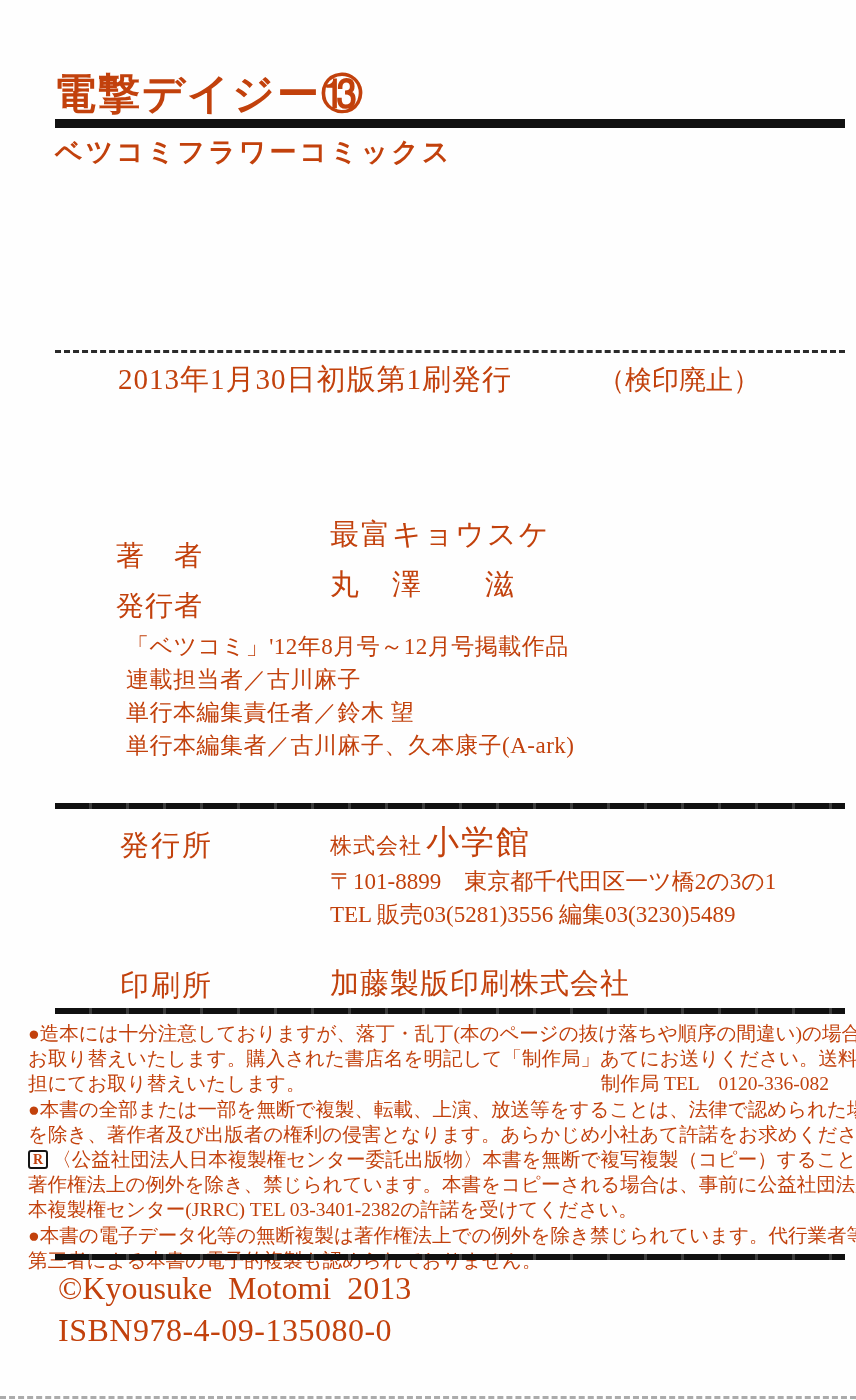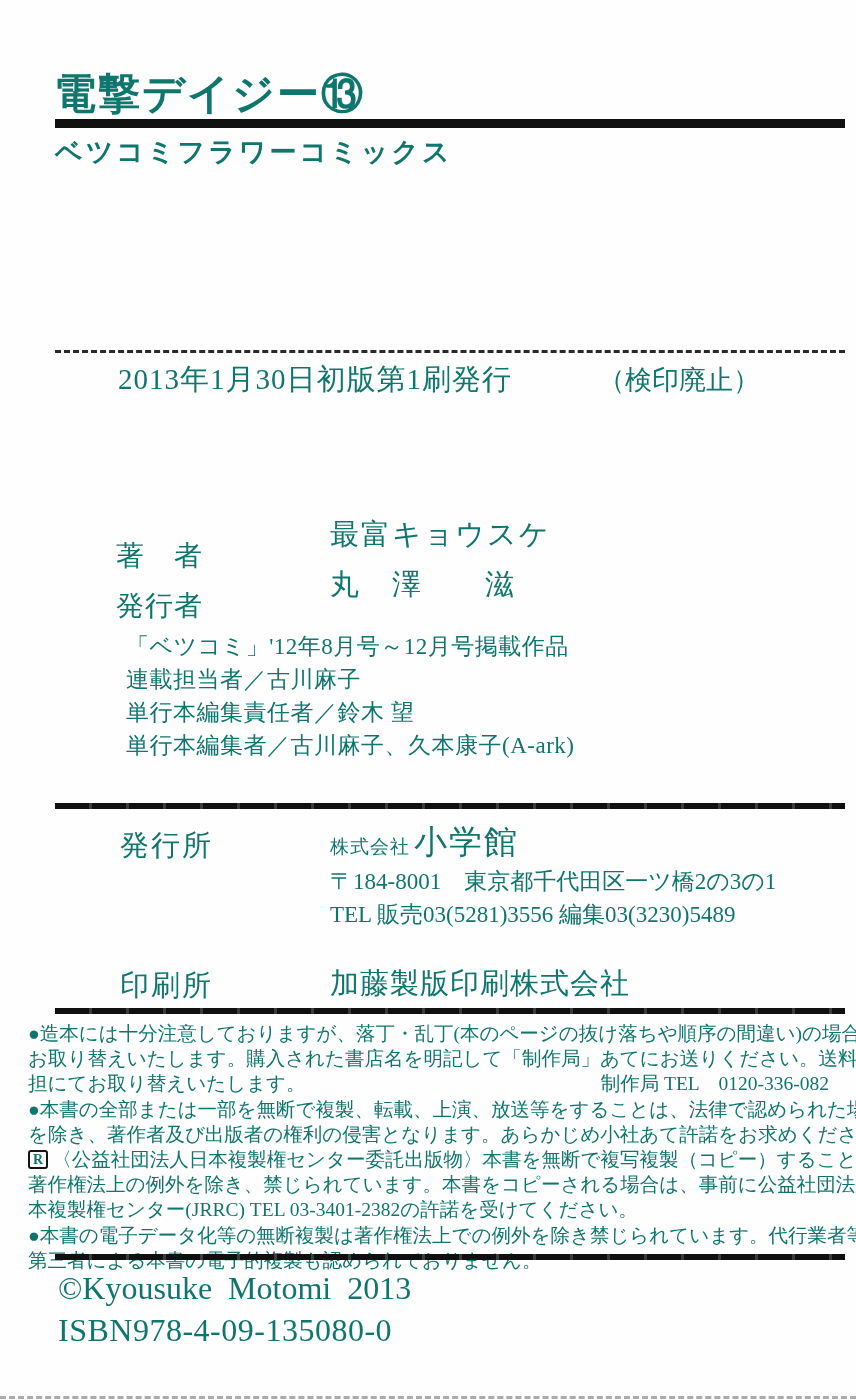--- a/index.html
+++ b/index.html
@@ -2,21 +2,21 @@
 <html><head>
 <meta charset="utf-8">
 <style>
   html, body { margin: 0; padding: 0; background: #e8e8e8; }
   #page {
     position: relative;
     width: 856px;
     height: 1400px;
     margin: 0 auto;
     background: #fefefe;
-    color: #0f766e;
+    color: #c2410c;
     overflow: hidden;
     font-family: "Liberation Serif", "DejaVu Serif", serif;
   }
   .abs { position: absolute; white-space: nowrap; }
   .gothic { font-family: "Liberation Sans", "DejaVu Sans", sans-serif; }
   .mincho { font-family: "Liberation Serif", "DejaVu Serif", serif; }
 
   #book-title {
     left: 54px; top: 66px;
     font-size: 42px; font-weight: 700; letter-spacing: 2px;
@@ -55,21 +55,21 @@
   .rule-heavy {
     position: absolute; left: 55px; width: 790px; height: 6px;
     background: repeating-linear-gradient(90deg, #101010 0px, #101010 34px, #3c3c3c 34px, #3c3c3c 37px);
   }
   #publishing-rule { top: 803px; }
   #legal-rule-top  { top: 1008px; }
   #legal-rule-bottom { top: 1254px; }
 
   #publishing-house-label { left: 120px; top: 826px; font-size: 29px; letter-spacing: 2px; }
   #company-line { left: 330px; top: 820px; }
-  #company-prefix { font-size: 19px; letter-spacing: 1px; }
+  #company-prefix { font-size: 22px; letter-spacing: 1px; }
   #company-name { font-size: 33px; letter-spacing: 2px; margin-top: 48px; }
   #company-address { left: 330px; top: 866px; font-size: 23px; }
   #company-phone   { left: 330px; top: 899px; font-size: 23px; }
 
   #printer-label { left: 120px; top: 966px; font-size: 29px; letter-spacing: 2px; }
   #printer-name  { left: 330px; top: 964px; font-size: 29px; letter-spacing: 1px; }
 
   #legal-block {
     position: absolute; left: 28px; top: 1021px; width: 801px;
     font-size: 19.5px; line-height: 25.2px; letter-spacing: 0px;
@@ -118,21 +118,21 @@
     <div class="ser-line">単行本編集責任者／鈴木 望</div>
     <div class="ser-line">単行本編集者／古川麻子、久本康子(A-ark)</div>
   </div>
 
   <div id="publishing-rule" class="rule-heavy"></div>
   <div id="publishing-house-label" class="abs mincho">発行所</div>
   <div id="company-line" class="abs">
     <span id="company-prefix" class="mincho">株式会社</span>
     <span id="company-name" class="mincho">小学館</span>
   </div>
-  <div id="company-address" class="abs mincho">〒184-8001　東京都千代田区一ツ橋2の3の1</div>
+  <div id="company-address" class="abs mincho">〒101-8899　東京都千代田区一ツ橋2の3の1</div>
   <div id="company-phone" class="abs mincho">TEL 販売03(5281)3556 編集03(3230)5489</div>
 
   <div id="printer-label" class="abs mincho">印刷所</div>
   <div id="printer-name" class="abs mincho">加藤製版印刷株式会社</div>
 
   <div id="legal-rule-top" class="rule-heavy"></div>
 
   <div id="legal-block" class="mincho">
     <div class="lg-line">●造本には十分注意しておりますが、落丁・乱丁(本のページの抜け落ちや順序の間違い)の場合は</div>
     <div class="lg-line">お取り替えいたします。購入された書店名を明記して「制作局」あてにお送りください。送料小社負</div>

